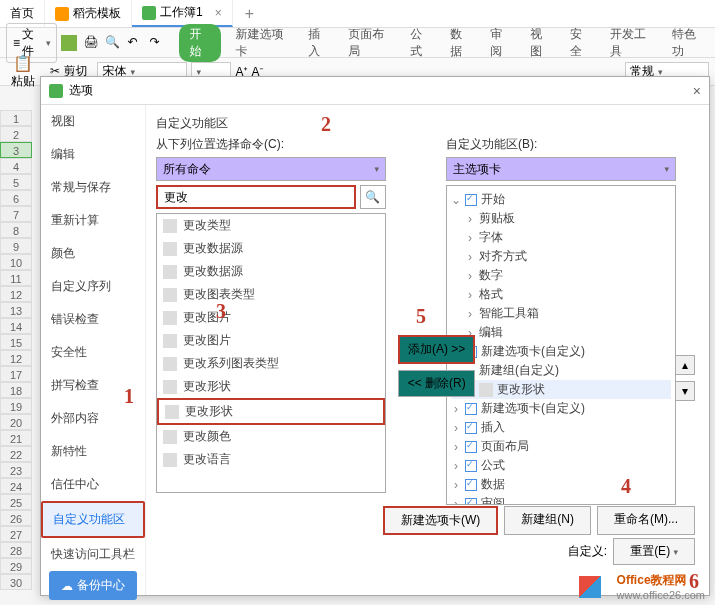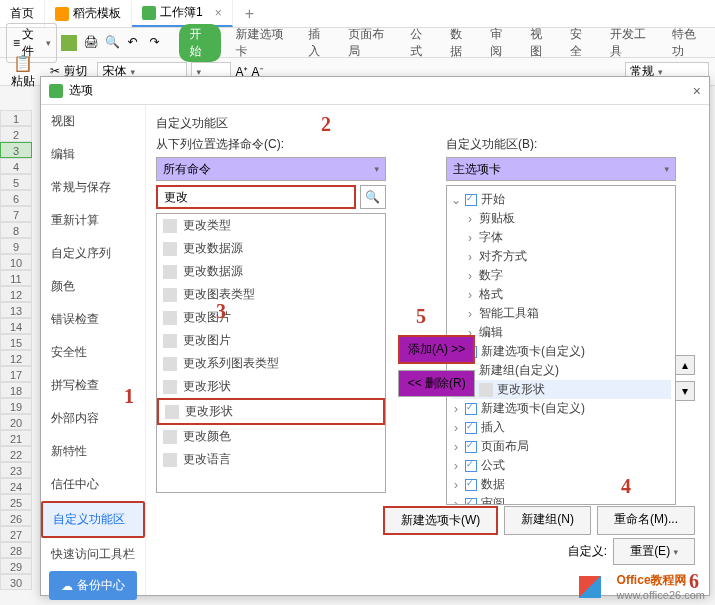--- a/index.html
+++ b/index.html
@@ -50,21 +50,21 @@
     .cmd-item.highlighted { border: 2px solid #c0392b; }
     .cmd-icon { width: 14px; height: 14px; background: #ddd; display: inline-block; }
     .tree-box { border: 1px solid #aaa; height: 320px; margin-top: 4px; overflow: auto; padding: 4px; }
     .tree-item { display: flex; align-items: center; gap: 4px; padding: 1px 0; color: #444; }
     .tree-item .chev { width: 10px; text-align: center; color: #888; }
     .tree-item .chk { width: 12px; height: 12px; border: 1px solid #4a90e2; display: inline-block; position: relative; }
     .tree-item .chk::after { content: "✓"; color: #4a90e2; font-size: 9px; position: absolute; top: -2px; left: 0; }
     .indent1 { padding-left: 14px; }
     .indent2 { padding-left: 28px; }
     .mid-buttons { position: absolute; left: 252px; top: 230px; display: flex; flex-direction: column; gap: 6px; }
-    .mid-btn { border: 1px solid #aaa; background: #a21caf; padding: 4px 8px; text-align: center; }
+    .mid-btn { border: 1px solid #aaa; background: #0f766e; padding: 4px 8px; text-align: center; }
     .mid-btn.add { border: 2px solid #c0392b; }
     .bottom-buttons { position: absolute; right: 14px; bottom: 60px; display: flex; gap: 6px; }
     .btn { border: 1px solid #aaa; background: #f5f5f5; padding: 4px 16px; }
     .btn.newtab { border: 2px solid #c0392b; }
     .custom-reset { position: absolute; right: 14px; bottom: 30px; display: flex; gap: 6px; align-items: center; }
     .arrow-btns { position: absolute; right: 14px; top: 250px; display: flex; flex-direction: column; gap: 6px; }
     .arrow-btn { width: 20px; height: 20px; border: 1px solid #aaa; background: #f0f0f0; text-align: center; line-height: 18px; }
     .anno { position: absolute; color: #c0392b; font-size: 20px; font-weight: bold; font-family: "SimSun"; }
     .watermark { position: absolute; right: 10px; bottom: 4px; color: #d35400; font-size: 18px; font-weight: bold; display: flex; align-items: center; gap: 16px; }
     .watermark-icon { width: 22px; height: 22px; background: linear-gradient(135deg,#e74c3c 50%,#3498db 50%); display: inline-block; }
@@ -177,22 +177,22 @@
     <span class="green-icon"></span>
     <span>选项</span>
     <span class="dialog-close">×</span>
   </div>
   <div class="dialog-body">
     <div class="side-nav">
       <div class="nav-item">视图</div>
       <div class="nav-item">编辑</div>
       <div class="nav-item">常规与保存</div>
       <div class="nav-item">重新计算</div>
+      <div class="nav-item">颜色</div>
       <div class="nav-item">自定义序列</div>
-      <div class="nav-item">颜色</div>
       <div class="nav-item">错误检查</div>
       <div class="nav-item">安全性</div>
       <div class="nav-item">拼写检查</div>
       <div class="nav-item">外部内容</div>
       <div class="nav-item">新特性</div>
       <div class="nav-item">信任中心</div>
       <div class="nav-item selected">自定义功能区</div>
       <div class="nav-item">快速访问工具栏</div>
       <div class="backup-btn">
           <span>☁</span>

